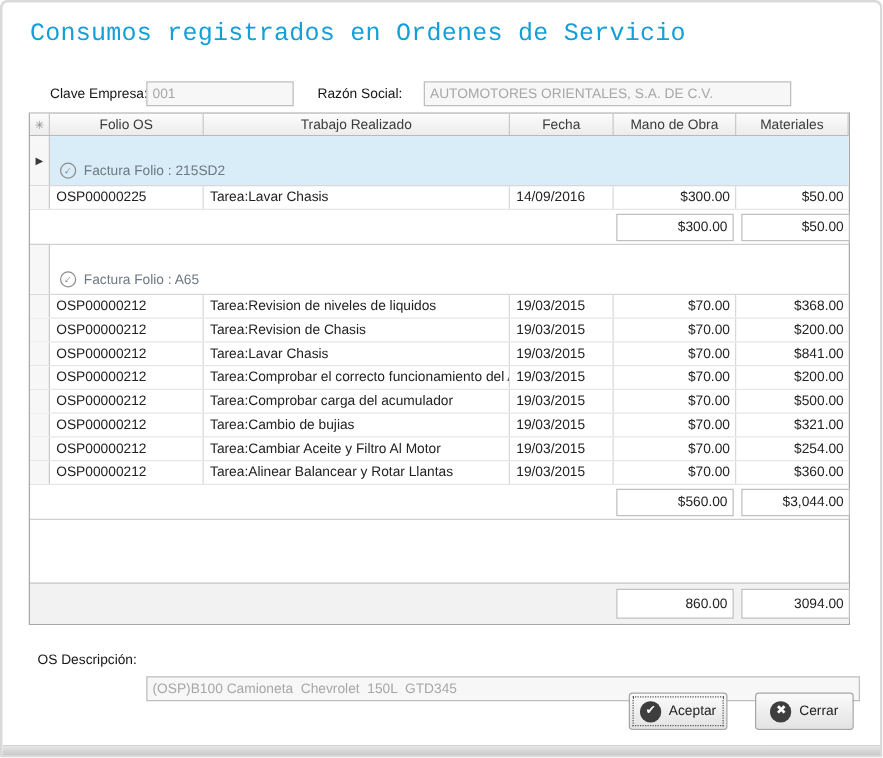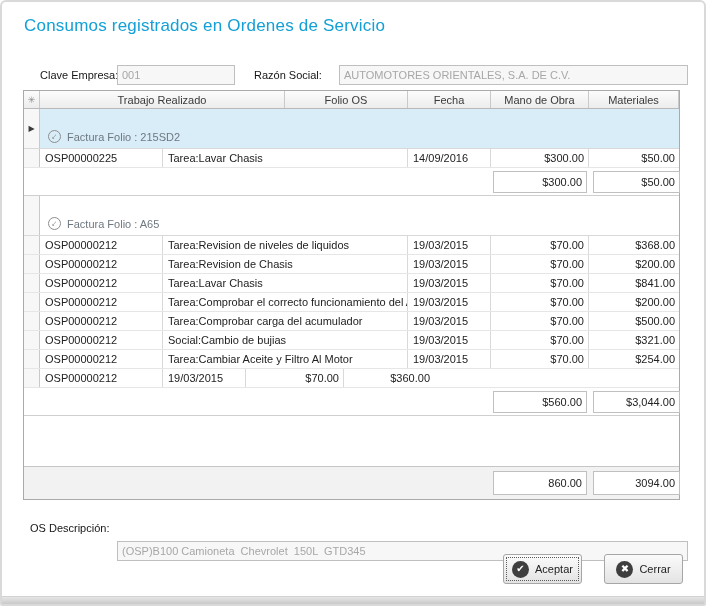--- a/index.html
+++ b/index.html
@@ -13,21 +13,21 @@
     overflow: hidden;
   }
   .window-bottom {
     position: absolute; left: 0; right: 0; bottom: 0; height: 8px;
     background: linear-gradient(#e6e6e6, #c9c9c9);
     border-top: 1px solid #d2d2d2;
   }
 
   .title {
     position: absolute; left: 22px; top: 14px;
-    font-size: 17px; color: #12a0d6; letter-spacing: .2px;
+    font-size: 20px; color: #12a0d6; letter-spacing: .2px; font-family: Liberation Mono, monospace;
   }
 
   .lbl { position: absolute; font-size: 11px; color: #161616; line-height: 20px; white-space: pre; }
   .tb {
     position: absolute; height: 20px; border: 1px solid #bfbfbf; background: #f7f7f7;
     color: #a7a7a7; font-size: 11px; padding: 0 4px; font-family: "Liberation Sans", sans-serif;
   }
 
   
   .grid {
@@ -102,29 +102,29 @@
 <body>
 
 <div class="window">
 
   <div class="title">Consumos registrados en Ordenes de Servicio</div>
 
   <div class="lbl" style="left:38px; top:63px;">Clave Empresa:</div>
   <input class="tb" style="left: 115px; top: 63px; width: 118px;" disabled="" value="001">
 
   <div class="lbl" style="left:252px; top:63px;">Razón Social:</div>
-  <input class="tb" style="left: 337px; top: 63px; width: 349px;" disabled="" value="AUTOMOTORES ORIENTALES, S.A. DE C.V.">
+  <input class="tb" style="left: 337px; top: 63px; width: 294px;" disabled="" value="AUTOMOTORES ORIENTALES, S.A. DE C.V.">
 
   <div class="grid">
     <div class="g-row head-row">
       <div class="cell c-ind">
         <span class="corner-glyph">✳</span>
       </div>
+      <div class="cell c-folio">Folio OS</div>
       <div class="cell c-trab">Trabajo Realizado</div>
-      <div class="cell c-folio">Folio OS</div>
       <div class="cell c-fecha">Fecha</div>
       <div class="cell c-mano">Mano de Obra</div>
       <div class="cell c-mat">Materiales</div>
     </div>
 
     <div>
         <div class="g-row group-row sel">
     <div class="cell c-ind">
             <span class="ptr">▶</span>
           </div>
@@ -194,36 +194,37 @@
       <div class="cell c-ind"></div>
       <div class="cell c-folio">OSP00000212</div>
       <div class="cell c-trab">Tarea:Comprobar carga del acumulador</div>
       <div class="cell c-fecha">19/03/2015</div>
       <div class="cell c-mano num">$70.00</div>
       <div class="cell c-mat num">$500.00</div>
     </div>
         <div class="g-row data-row">
       <div class="cell c-ind"></div>
       <div class="cell c-folio">OSP00000212</div>
-      <div class="cell c-trab">Social:Cambio de bujias</div>
+      <div class="cell c-trab">Tarea:Cambio de bujias</div>
       <div class="cell c-fecha">19/03/2015</div>
       <div class="cell c-mano num">$70.00</div>
       <div class="cell c-mat num">$321.00</div>
     </div>
         <div class="g-row data-row">
       <div class="cell c-ind"></div>
       <div class="cell c-folio">OSP00000212</div>
       <div class="cell c-trab">Tarea:Cambiar Aceite y Filtro Al Motor</div>
       <div class="cell c-fecha">19/03/2015</div>
       <div class="cell c-mano num">$70.00</div>
       <div class="cell c-mat num">$254.00</div>
     </div>
         <div class="g-row data-row">
       <div class="cell c-ind"></div>
       <div class="cell c-folio">OSP00000212</div>
+      <div class="cell c-trab">Tarea:Alinear Balancear y Rotar Llantas</div>
       <div class="cell c-fecha">19/03/2015</div>
       <div class="cell c-mano num">$70.00</div>
       <div class="cell c-mat num">$360.00</div>
     </div>
         <div class="g-row sum-row">
     <div class="cell c-ind"></div>
     <div class="sum-spacer"></div>
     <div class="sum-box">$560.00</div>
     <div class="sum-box mat">$3,044.00</div>
   </div>

